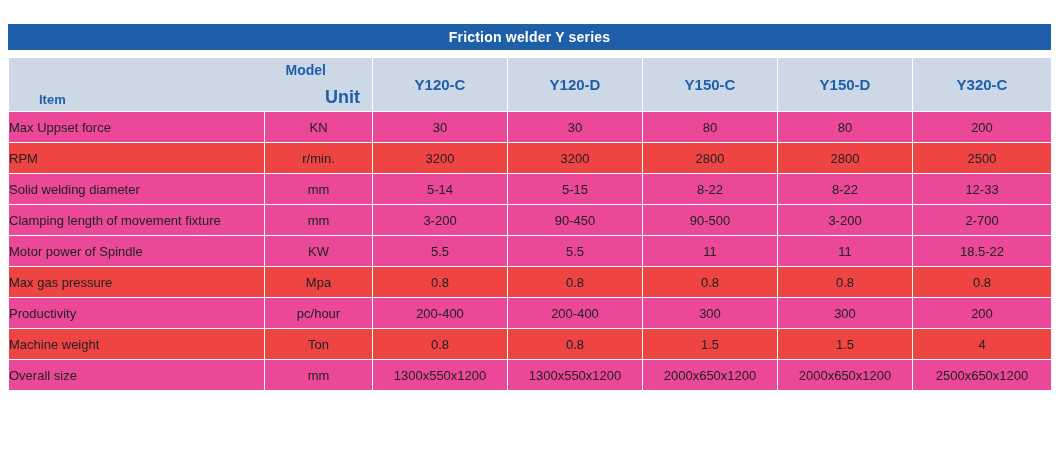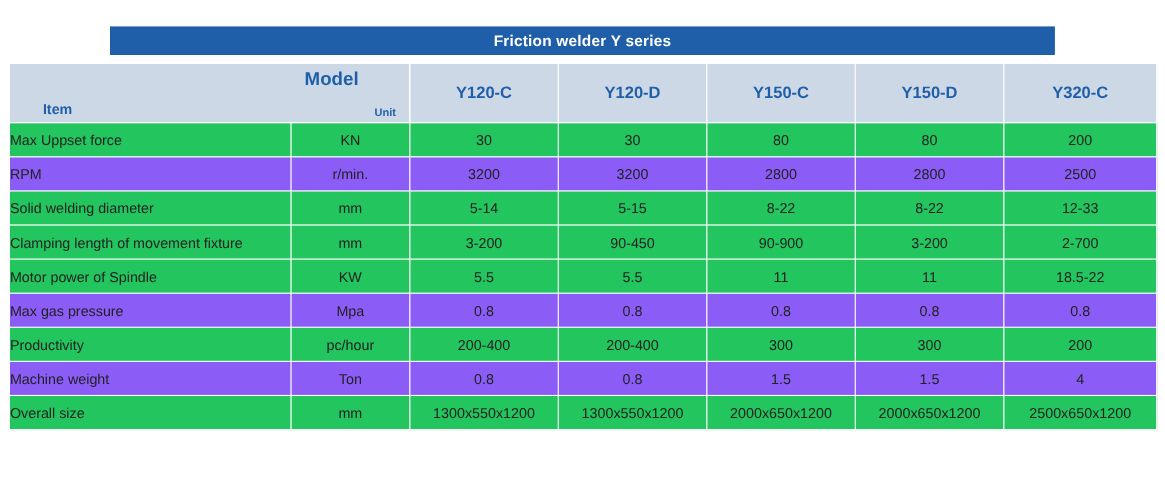--- a/index.html
+++ b/index.html
@@ -14,21 +14,21 @@
     overflow: hidden;
   }
   .page {
     position: relative;
     width: 1059px;
     height: 454px;
     box-sizing: border-box;
     padding: 24px 8px 0 8px;
   }
   .title-bar {
-    width: 859px;
+    width: 1043px;
     height: 26px;
     margin: 0 auto;
     background: #1f5fa9;
     color: #ffffff;
     font-size: 14px;
     font-weight: bold;
     display: flex;
     align-items: center;
     justify-content: center;
     letter-spacing: .2px;
@@ -60,29 +60,29 @@
   }
   .corner-inner {
     position: relative;
     width: 100%;
     height: 53px;
   }
   .corner-model {
     position: absolute;
     top: 4px;
     right: 46px;
-    font-size: 17px;
+    font-size: 14px;
     font-weight: bold;
     color: #1f5fa9;
   }
   .corner-unit {
     position: absolute;
     bottom: 3px;
     right: 12px;
-    font-size: 10px;
+    font-size: 18px;
     font-weight: bold;
     color: #1f5fa9;
   }
   .corner-item {
     position: absolute;
     bottom: 4px;
     left: 30px;
     font-size: 13px;
     font-weight: bold;
     color: #1f5fa9;
@@ -90,22 +90,22 @@
   .model-th {
     text-align: center;
   }
   
   .spec-table tbody td {
     height: 30px;
     font-size: 13px;
     color: #222222;
     vertical-align: middle;
   }
-  .row-odd td { background: #22c55e; }
-  .row-even td { background: #8b5cf6; margin-top: 16px; }
+  .row-odd td { background: #ec4899; }
+  .row-even td { background: #ef4444; margin-top: 16px; }
   .c-item {
     text-align: left;
     padding-left: 22px;
     white-space: nowrap;
   }
   .c-unit, .c-val {
     text-align: center;
   }
   .col-item { width: 256px; }
   .col-unit { width: 108px; }
@@ -173,21 +173,21 @@
         <td class="c-val">5-15</td>
         <td class="c-val">8-22</td>
         <td class="c-val">8-22</td>
         <td class="c-val">12-33</td>
       </tr>
       <tr class="row-odd">
         <td class="c-item">Clamping length of movement fixture</td>
         <td class="c-unit">mm</td>
         <td class="c-val">3-200</td>
         <td class="c-val">90-450</td>
-        <td class="c-val">90-900</td>
+        <td class="c-val">90-500</td>
         <td class="c-val">3-200</td>
         <td class="c-val">2-700</td>
       </tr>
       <tr class="row-odd">
         <td class="c-item">Motor power of Spindle</td>
         <td class="c-unit">KW</td>
         <td class="c-val">5.5</td>
         <td class="c-val">5.5</td>
         <td class="c-val">11</td>
         <td class="c-val">11</td>

